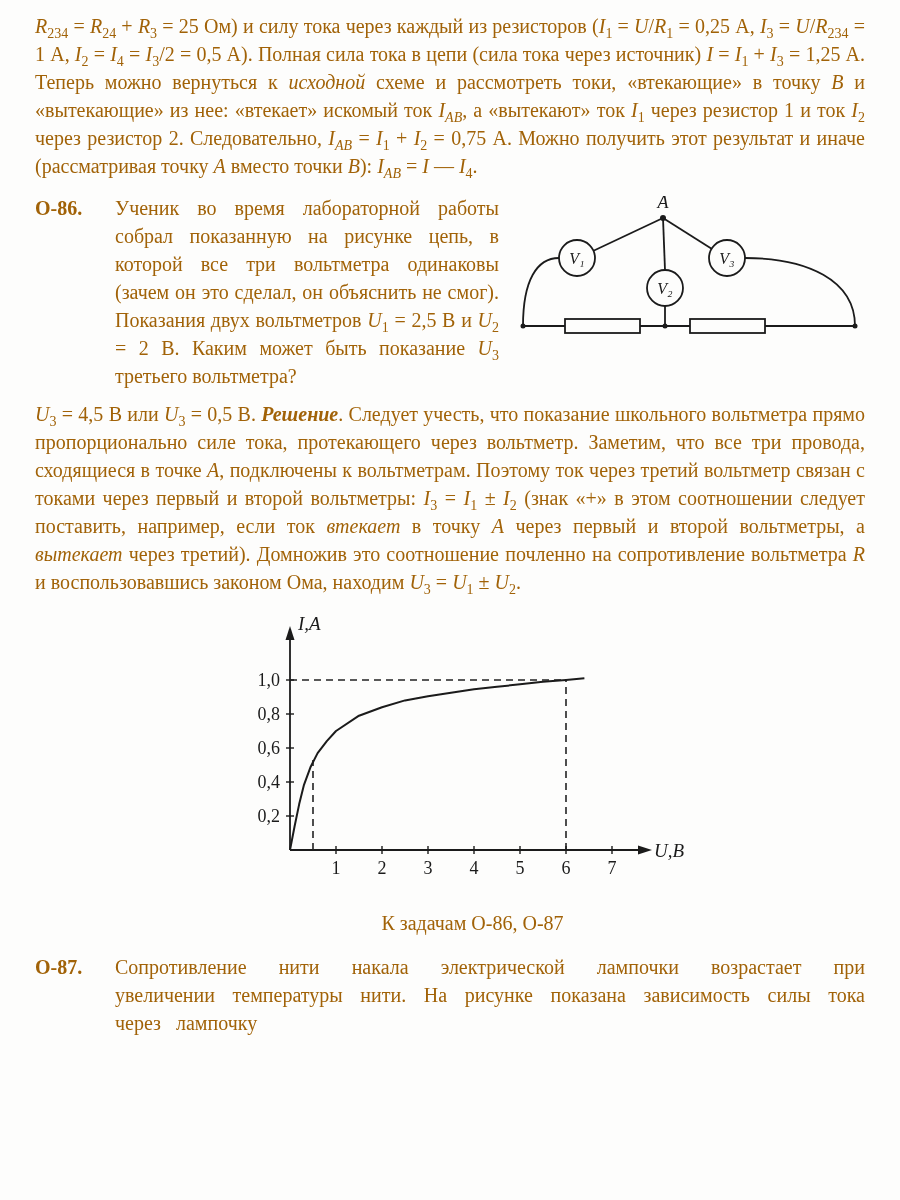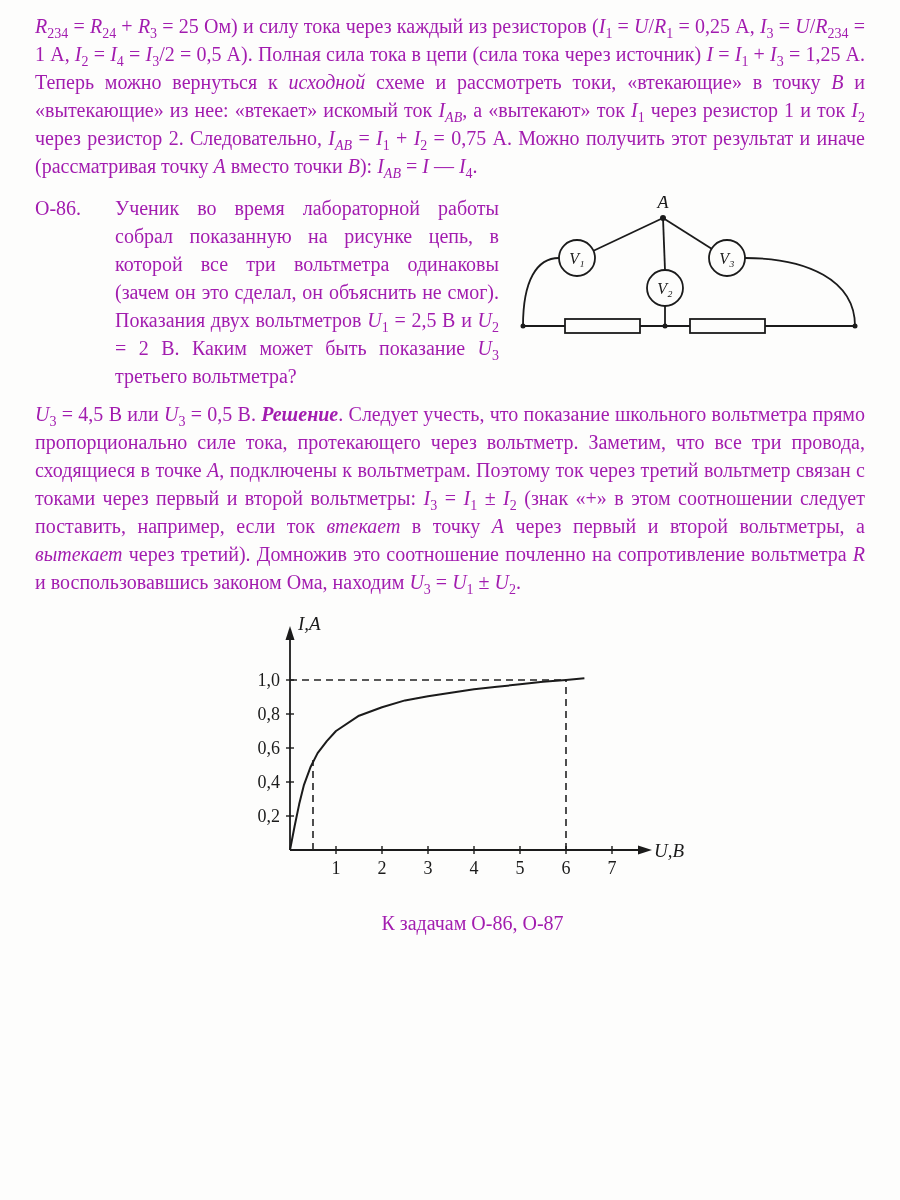--- a/index.html
+++ b/index.html
@@ -3,28 +3,28 @@
 <meta charset="utf-8">
 <style>
   html, body { margin: 0; padding: 0; background: #ffffff; }
   .page {
     position: relative;
     width: 900px; height: 1200px;
     box-sizing: border-box;
     padding: 12px 35px 0 35px;
     font-family: "Liberation Serif", serif;
     font-size: 20px; line-height: 28px;
-    color: #a21caf;
+    color: #a16207;
     overflow: hidden;
     background: #fdfdfc;
   }
   p.para { margin: 0 0 14px 0; text-align: justify; }
   sub { font-size: 70%; line-height: 0; }
   .problem { position: relative; padding-left: 80px; margin: 6px 0 10px 0; }
-  .plabel { position: absolute; left: 0; top: 0; font-weight: normal; }
+  .plabel { position: absolute; left: 0; top: 0; font-weight: bold; }
   .pbody { text-align: justify; }
   .circuit { float: right; margin: 2px 0 34px 16px; }
   .graph-wrap { margin: 6px 0 0 205px; }
   .caption {
     width: 465px; margin: 0 0 16px 205px;
     text-align: center; 
   }
   .spread { word-spacing: 0.5em; }
   .pagenum { text-align: center; margin-top: 16px; font-size: 20px; }
   svg text { font-family: "Liberation Serif", serif; fill: #1b1b1b; }
@@ -109,15 +109,21 @@
         <text x="40" y="144" text-anchor="end" font-size="18">0,6</text>
         <line x1="46" y1="104" x2="54" y2="104" stroke="#1b1b1b" stroke-width="1.4"></line>
         <text x="40" y="110" text-anchor="end" font-size="18">0,8</text>
         <line x1="46" y1="70" x2="54" y2="70" stroke="#1b1b1b" stroke-width="1.4"></line>
         <text x="40" y="76" text-anchor="end" font-size="18">1,0</text>
       </svg>
   </div>
 
   <div class="caption">К задачам О-86, О-87</div>
 
+  <div class="problem">
+    <span class="plabel">О-87.</span>
+    <div class="pbody spread">
+      <span>Сопротивление нити накала электрической лампочки возрастает при увеличении температуры нити. На рисунке показана зависимость силы тока через лампочку</span>
+    </div>
+  </div>
 
 
 </div>
 
 </body></html>

